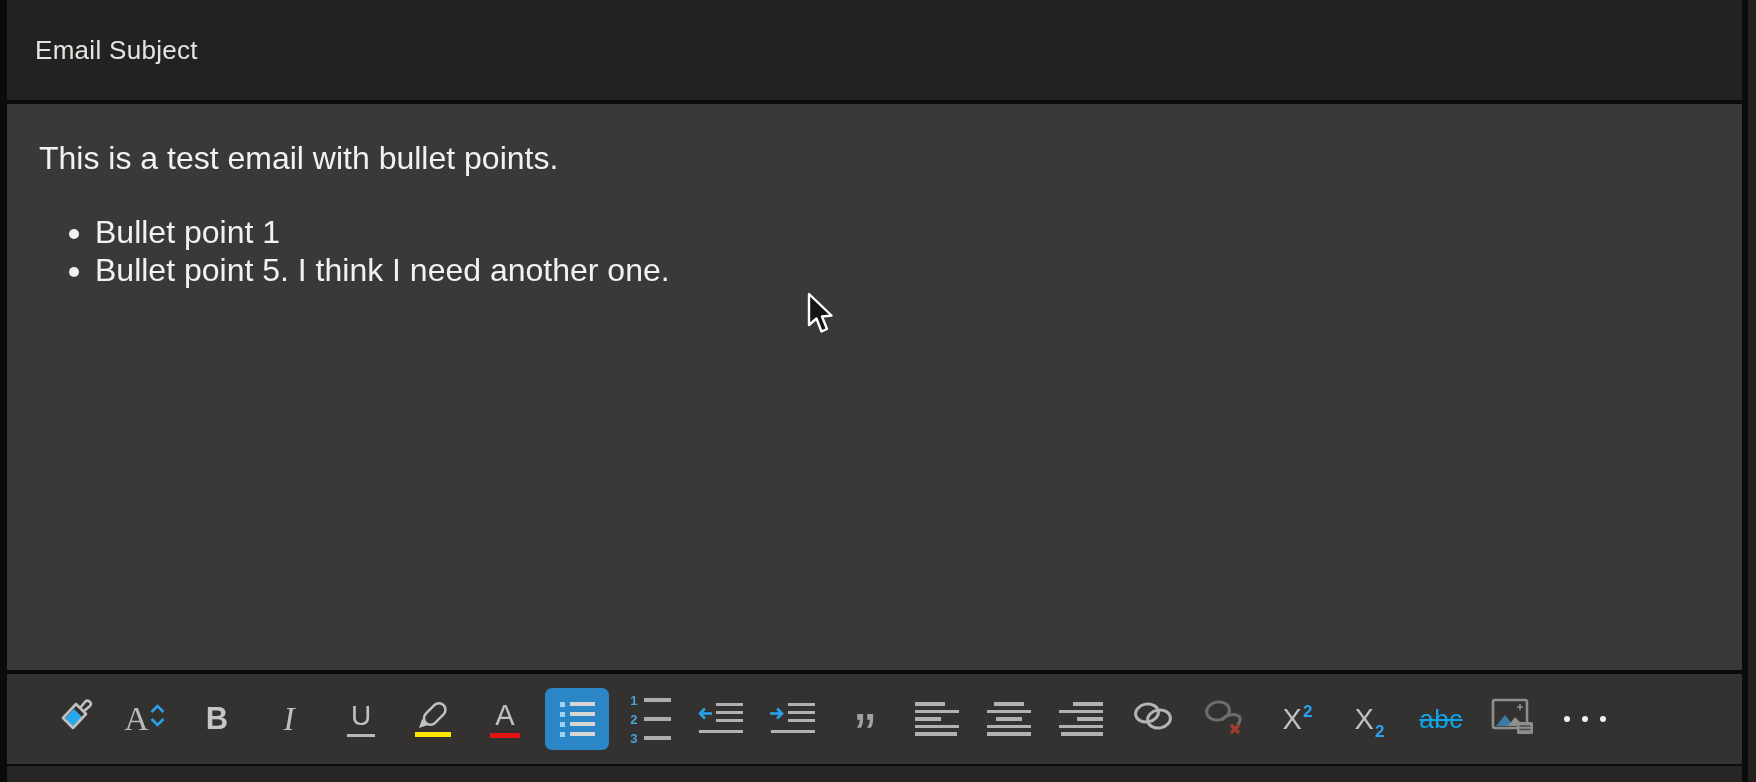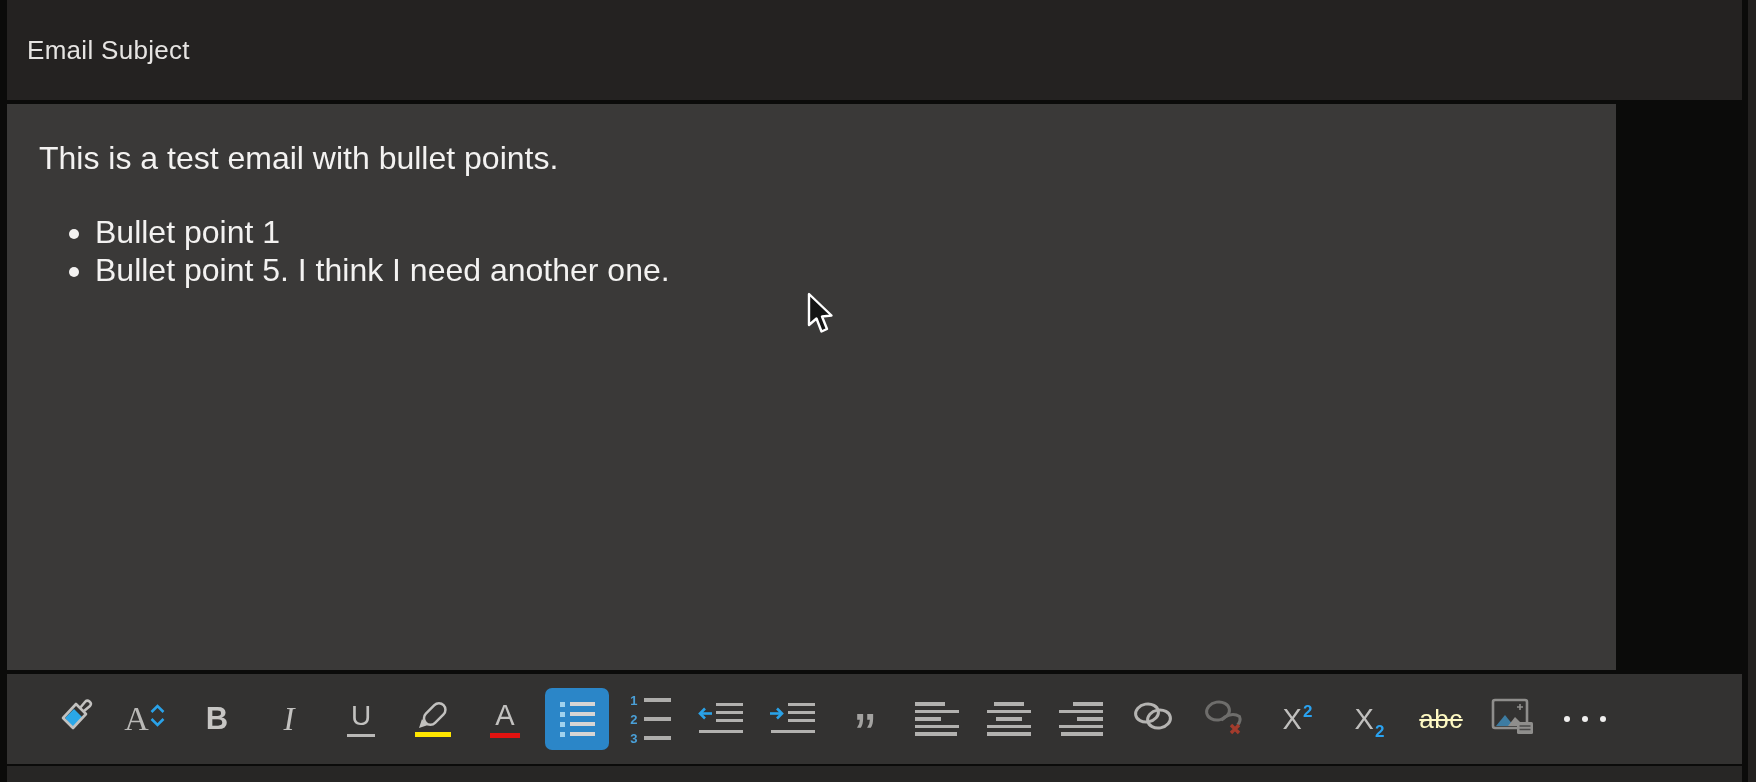--- a/index.html
+++ b/index.html
@@ -4,22 +4,22 @@
 <style>
   html,body{margin:0;padding:0;}
   body{width:1756px;height:782px;background:#0b0b0a;position:relative;overflow:hidden;
        font-family:"Liberation Sans",sans-serif;}
   .tex{background-image:
        repeating-linear-gradient(45deg, rgba(0,0,0,0.05) 0 1px, transparent 1px 4px),
        repeating-linear-gradient(-45deg, rgba(0,0,0,0.045) 0 1px, transparent 1px 4px);}
   .right-gutter{position:absolute;left:1748px;top:0;width:8px;height:782px;background:#232120;}
   .subject-bar{position:absolute;left:7px;top:0;width:1735px;height:100px;background:#242221;
        display:flex;align-items:center;}
-  .subject-text{padding-left:20px;font-size:26px;color:#e6e4e2;letter-spacing:.3px;}
-  .body-area{position:absolute;left:7px;top:104px;width:1609px;height:566px;background:#3a3938;
+  .subject-text{padding-left:28px;font-size:26px;color:#e6e4e2;letter-spacing:.3px;}
+  .body-area{position:absolute;left:7px;top:104px;width:1735px;height:566px;background:#3a3938;
        color:#f3f2f1;}
   .body-area p{margin:0;padding:35px 0 0 32px;font-size:32px;line-height:38px;}
   .body-area ul{margin:36px 0 0 12px;padding:0 0 0 76px;font-size:32px;line-height:38px;}
   .toolbar{position:absolute;left:7px;top:674px;width:1735px;height:90px;background:#333231;
        display:flex;align-items:center;padding-left:30px;box-sizing:border-box;}
   .bottom-strip{position:absolute;left:7px;top:766px;width:1735px;height:16px;background:#272625;}
 
   .tb{flex:0 0 72px;width:72px;height:90px;display:flex;align-items:center;justify-content:center;
       color:#b6b4b2;position:relative;}
   .col{display:flex;flex-direction:column;align-items:center;}
@@ -61,21 +61,21 @@
   .quote{font-size:62px;line-height:1;height:30px;overflow:hidden;color:#a3a2a0;}
 
   .al{display:flex;flex-direction:column;gap:4px;width:44px;}
   .al span{height:3.5px;background:#b2b1af;}
   .al-l{align-items:flex-start;} .al-c{align-items:center;} .al-r{align-items:flex-end;}
   .w1{width:30px;} .w2{width:44px;} .w3{width:26px;} .w4{width:44px;} .w5{width:42px;}
 
   .x-base{font-size:29px;color:#c0bfbd;line-height:1;}
   .sup2{font-size:17px;font-weight:bold;color:#2aa2f0;position:relative;top:-12px;left:1px;}
   .sub2{font-size:17px;font-weight:bold;color:#2aa2f0;position:relative;top:8px;left:1px;}
-  .abc{font-size:26px;color:#fef9c3;text-decoration:line-through;letter-spacing:.5px;}
+  .abc{font-size:26px;color:#0ea5e9;text-decoration:line-through;letter-spacing:.5px;}
   .dots{display:flex;gap:12px;}
   .dots span{width:6px;height:6px;border-radius:50%;background:#f0efee;}
 
   .cursor{position:absolute;left:806px;top:292px;}
 </style>
 </head>
 <body>
 
 <div class="right-gutter"></div>
 

